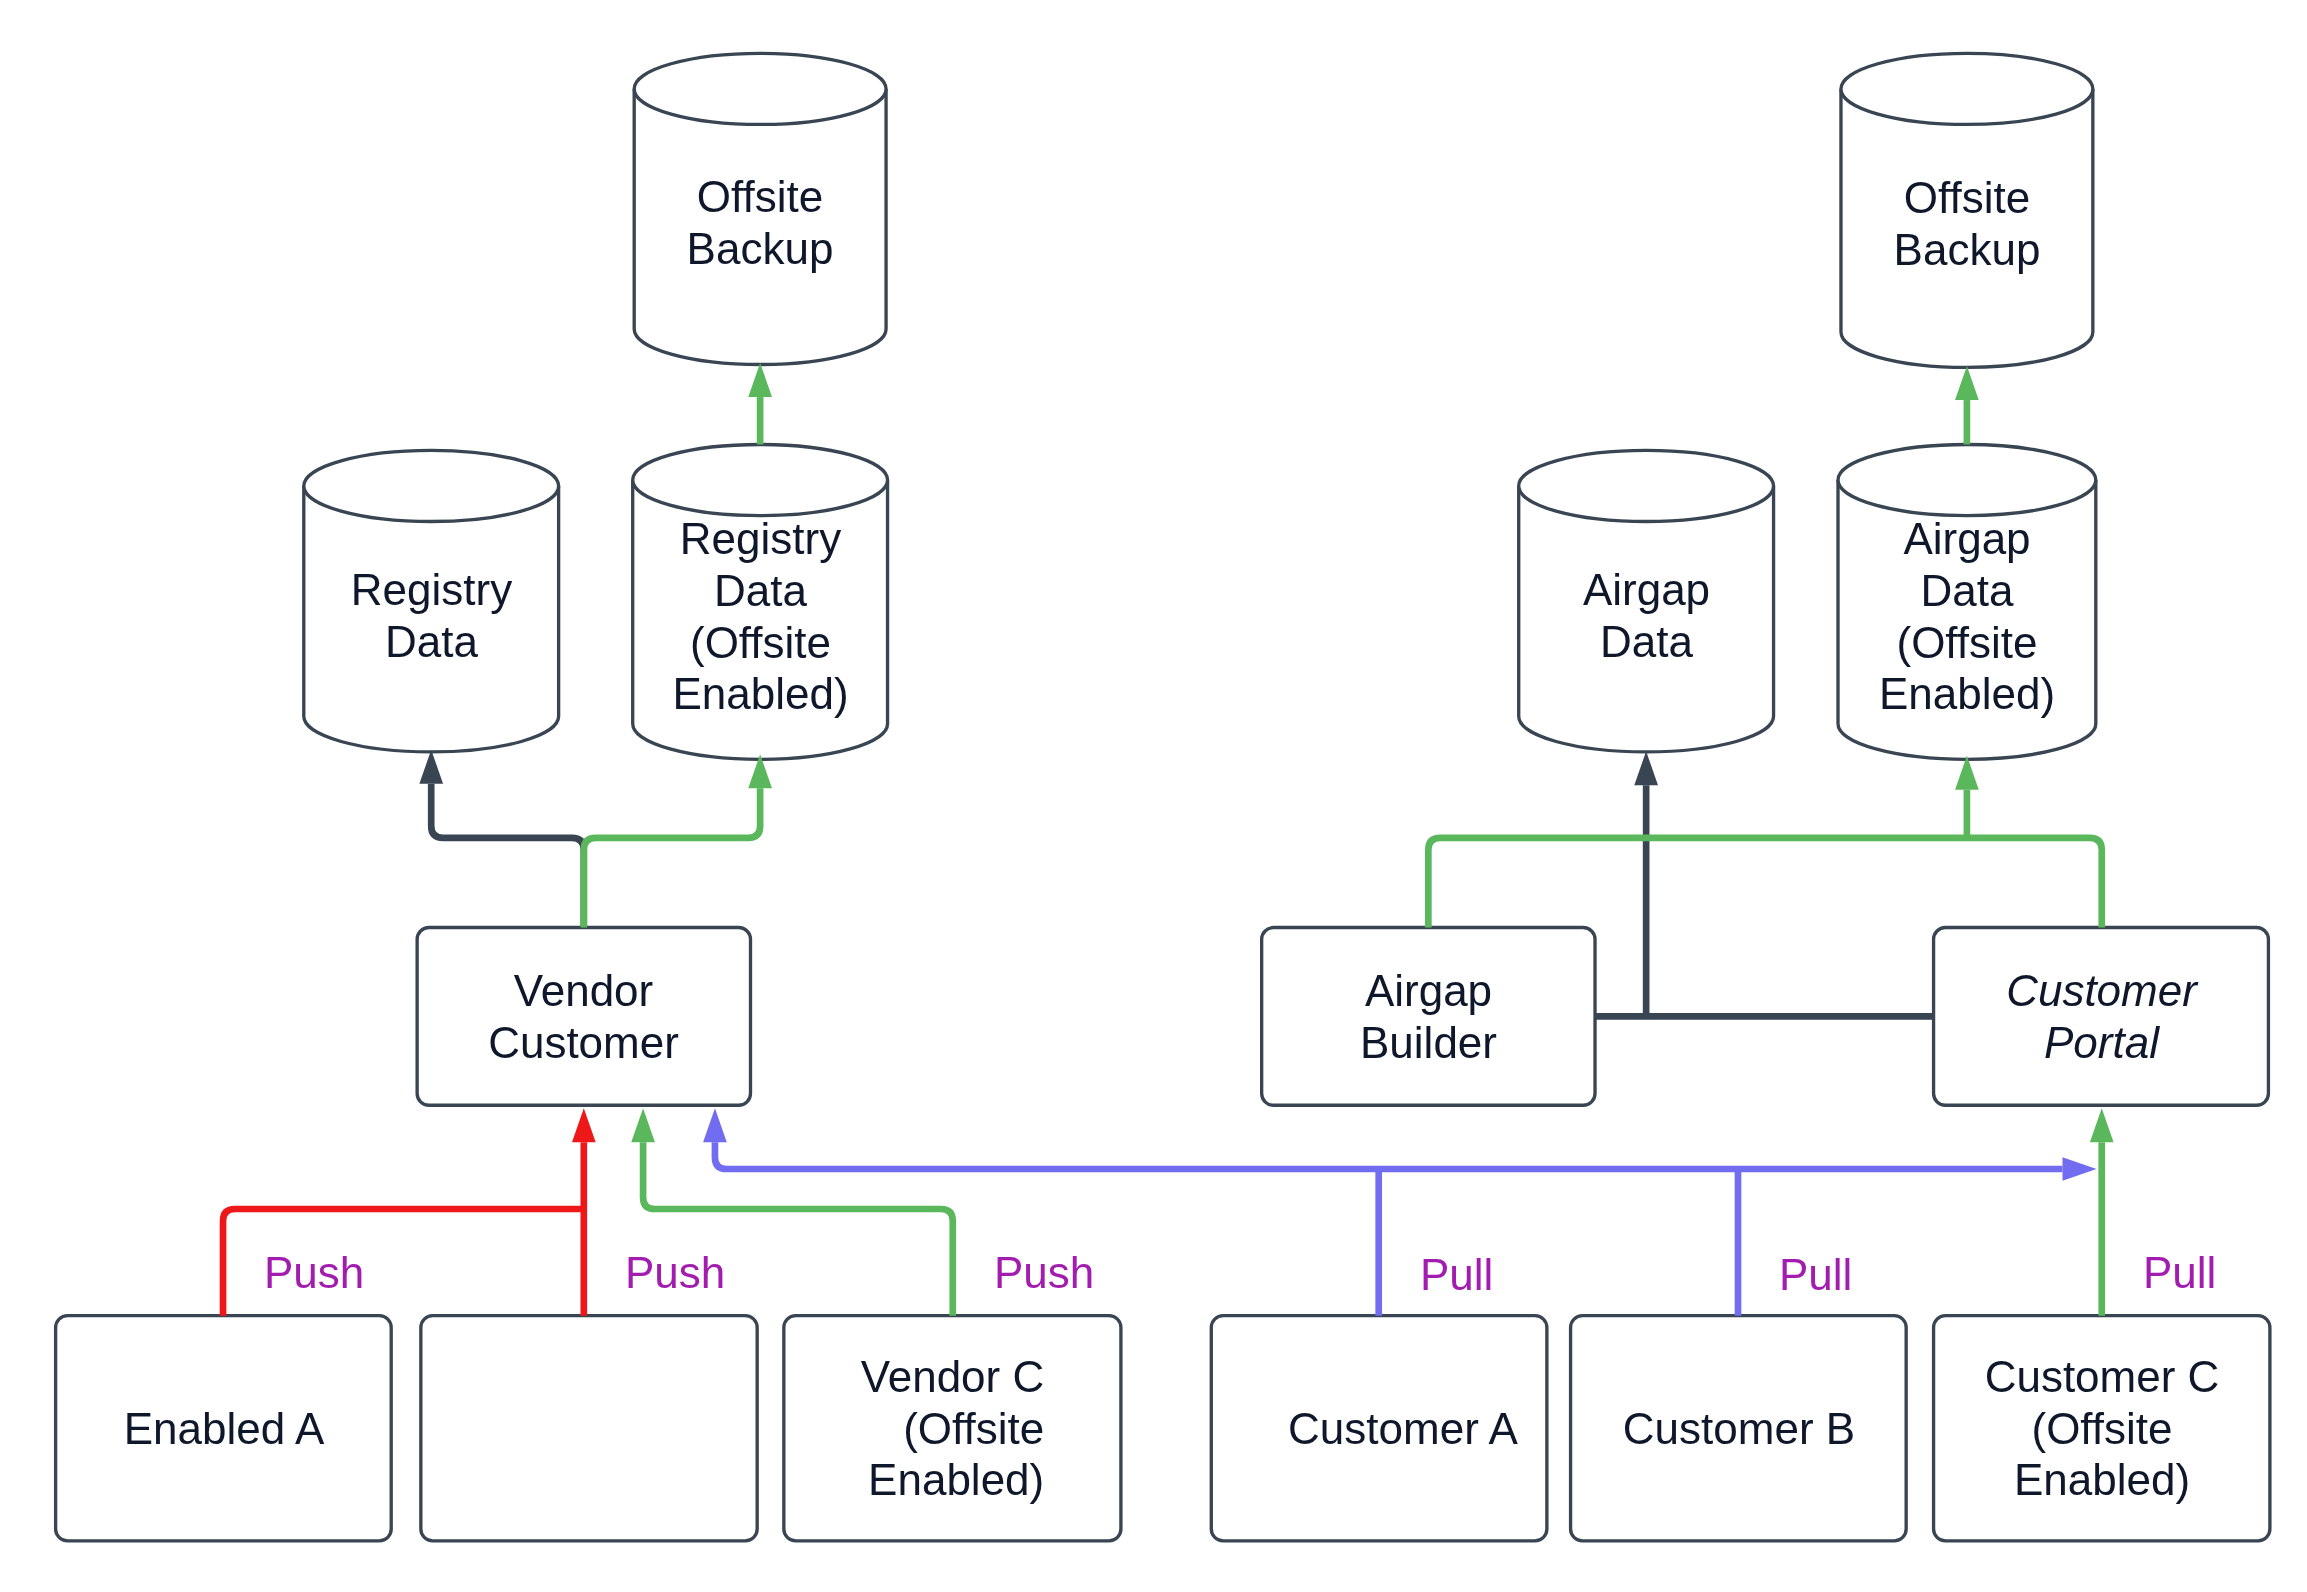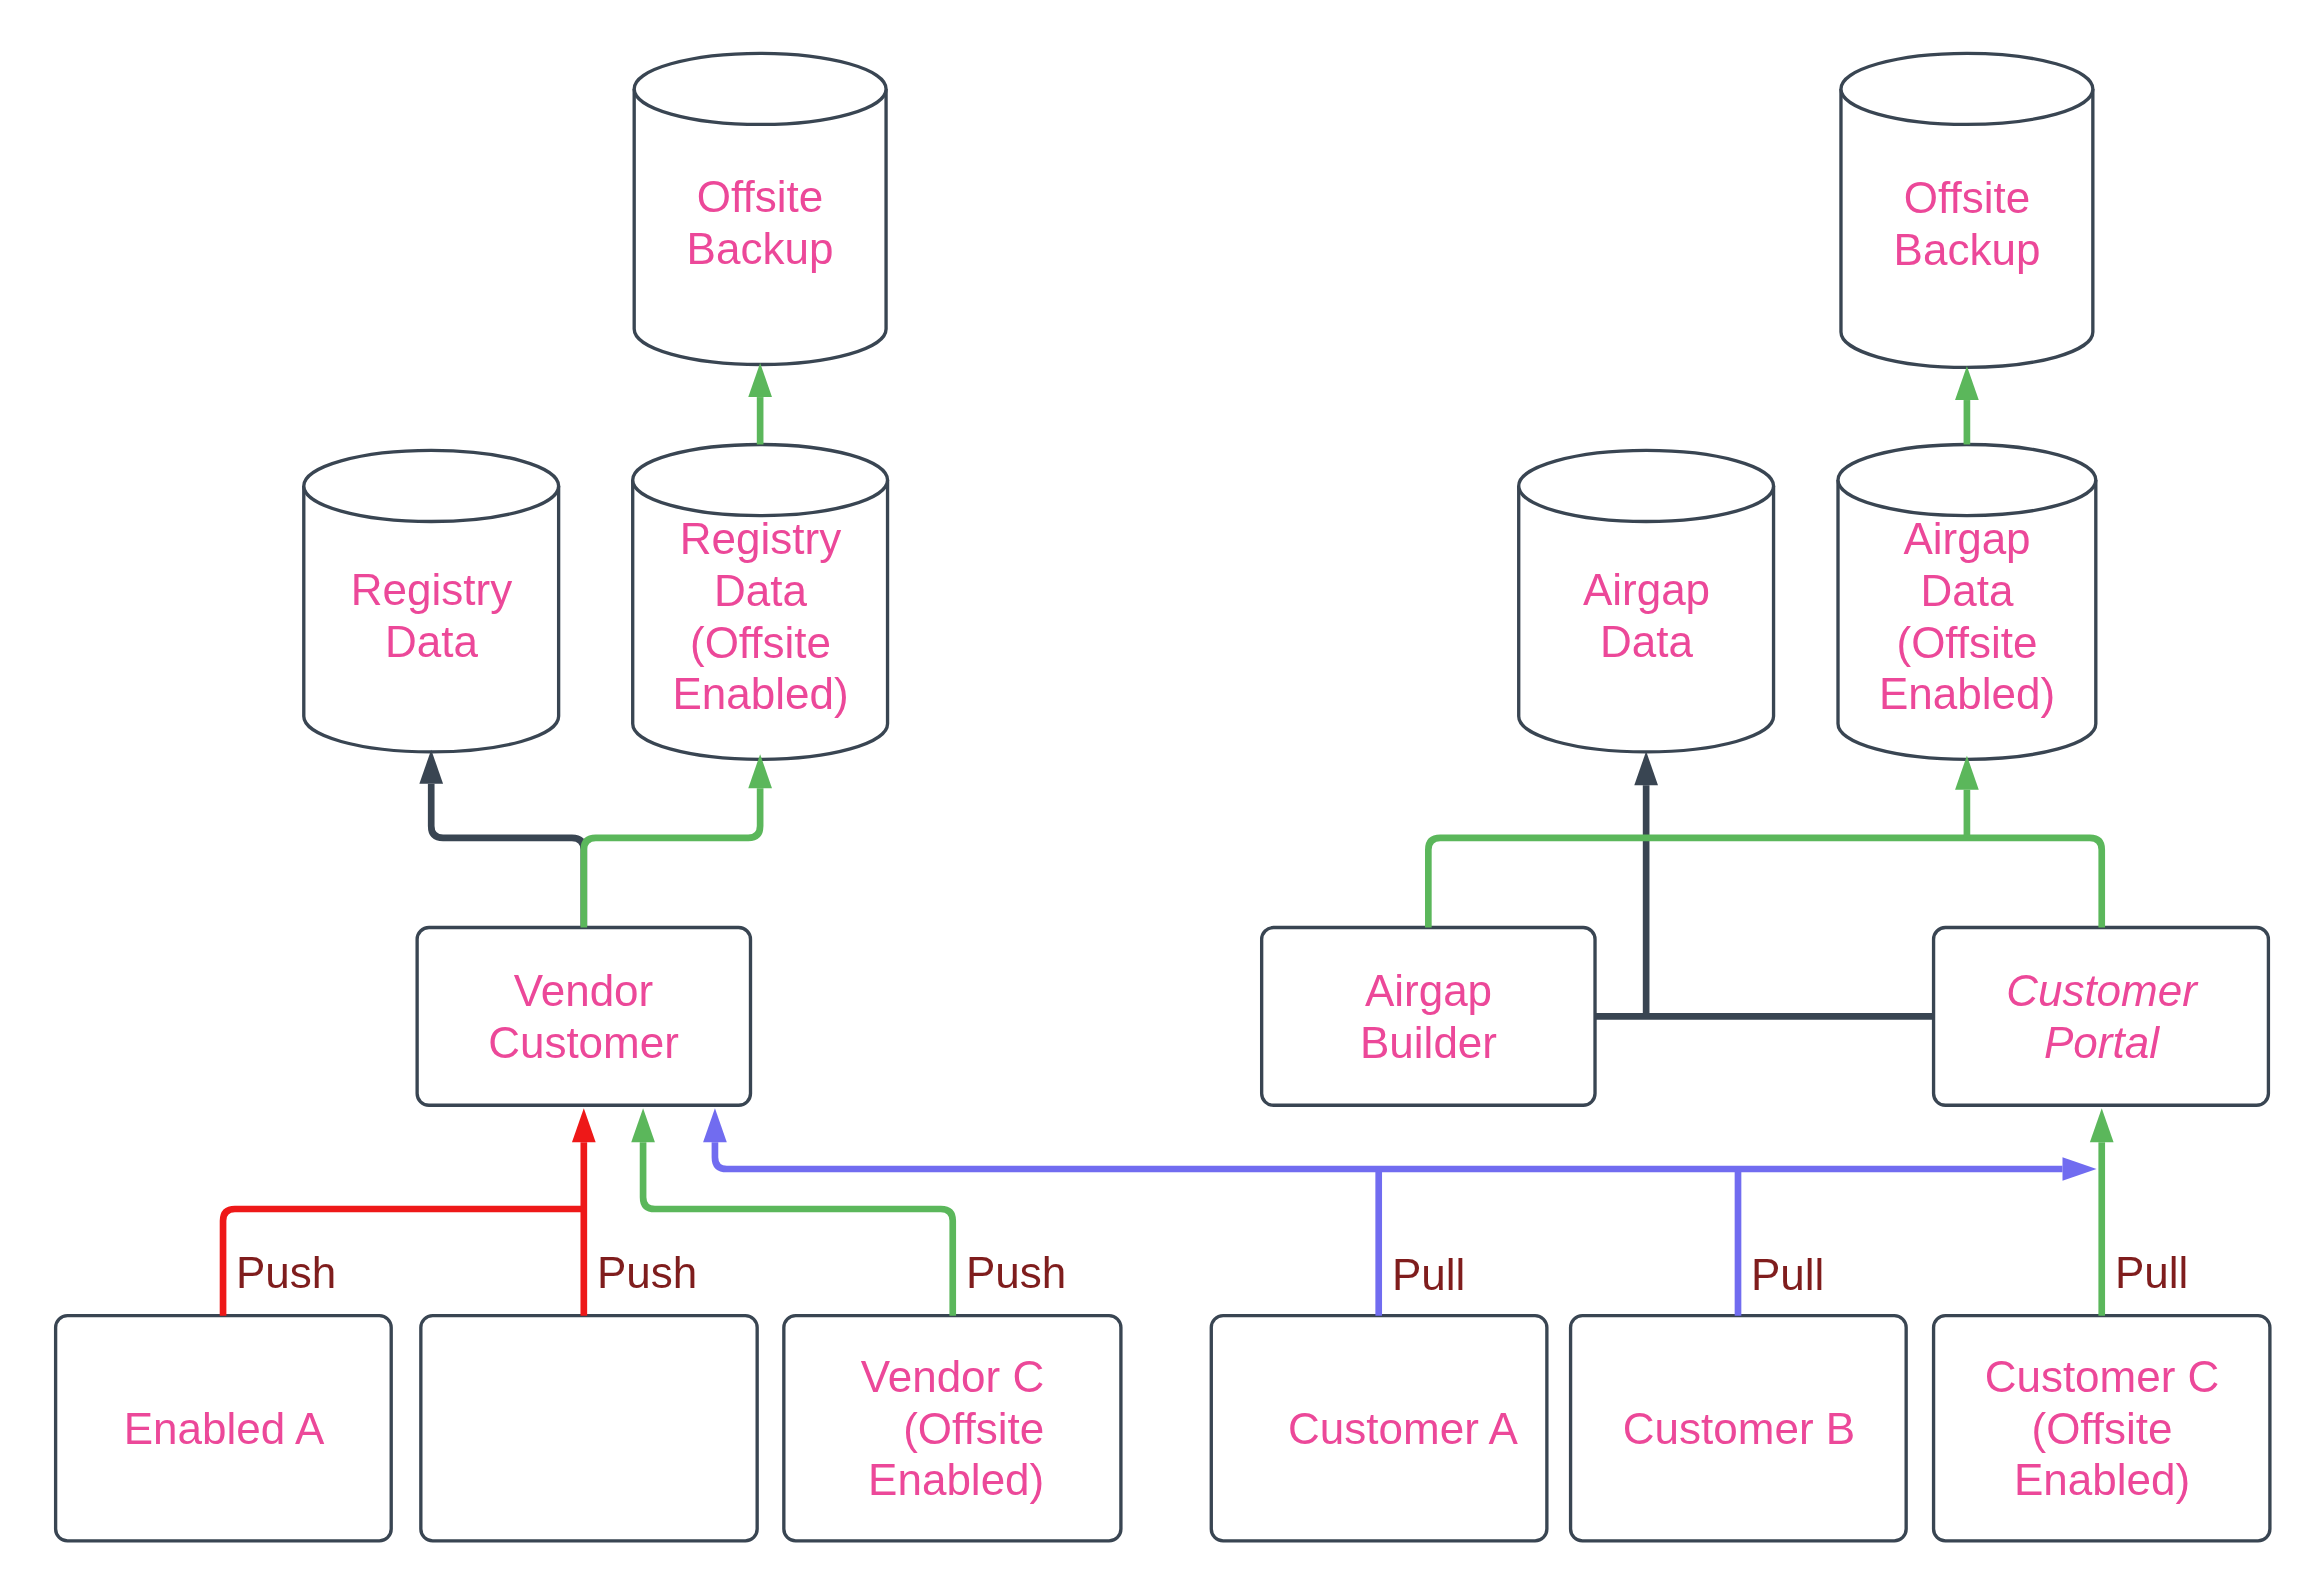--- a/index.html
+++ b/index.html
@@ -15,29 +15,30 @@
   }
   #diagram-svg { position: absolute; left: 0; top: 0; }
   .node-label {
     position: absolute;
     display: flex;
     align-items: center;
     justify-content: center;
     text-align: center;
     white-space: pre-line;
     font: 400 44px/1.18 "Liberation Sans", sans-serif;
-    color: #ec4899;
+    color: #0f172a;
     pointer-events: none;
   }
   .edge-label {
     position: absolute;
     font: 400 44px/1.1 "Liberation Sans", sans-serif;
-    color: #7f1d1d;
+    color: #a21caf;
     white-space: pre;
     pointer-events: none;
+    margin-left: 28px;
   }
 </style>
 </head>
 <body>
 
 <div id="canvas">
 
   <svg id="diagram-svg" width="2307" height="1592" viewBox="0 0 3114 2149">
 
     <g fill="#FFFFFF" stroke="#394552" stroke-width="4.5">

